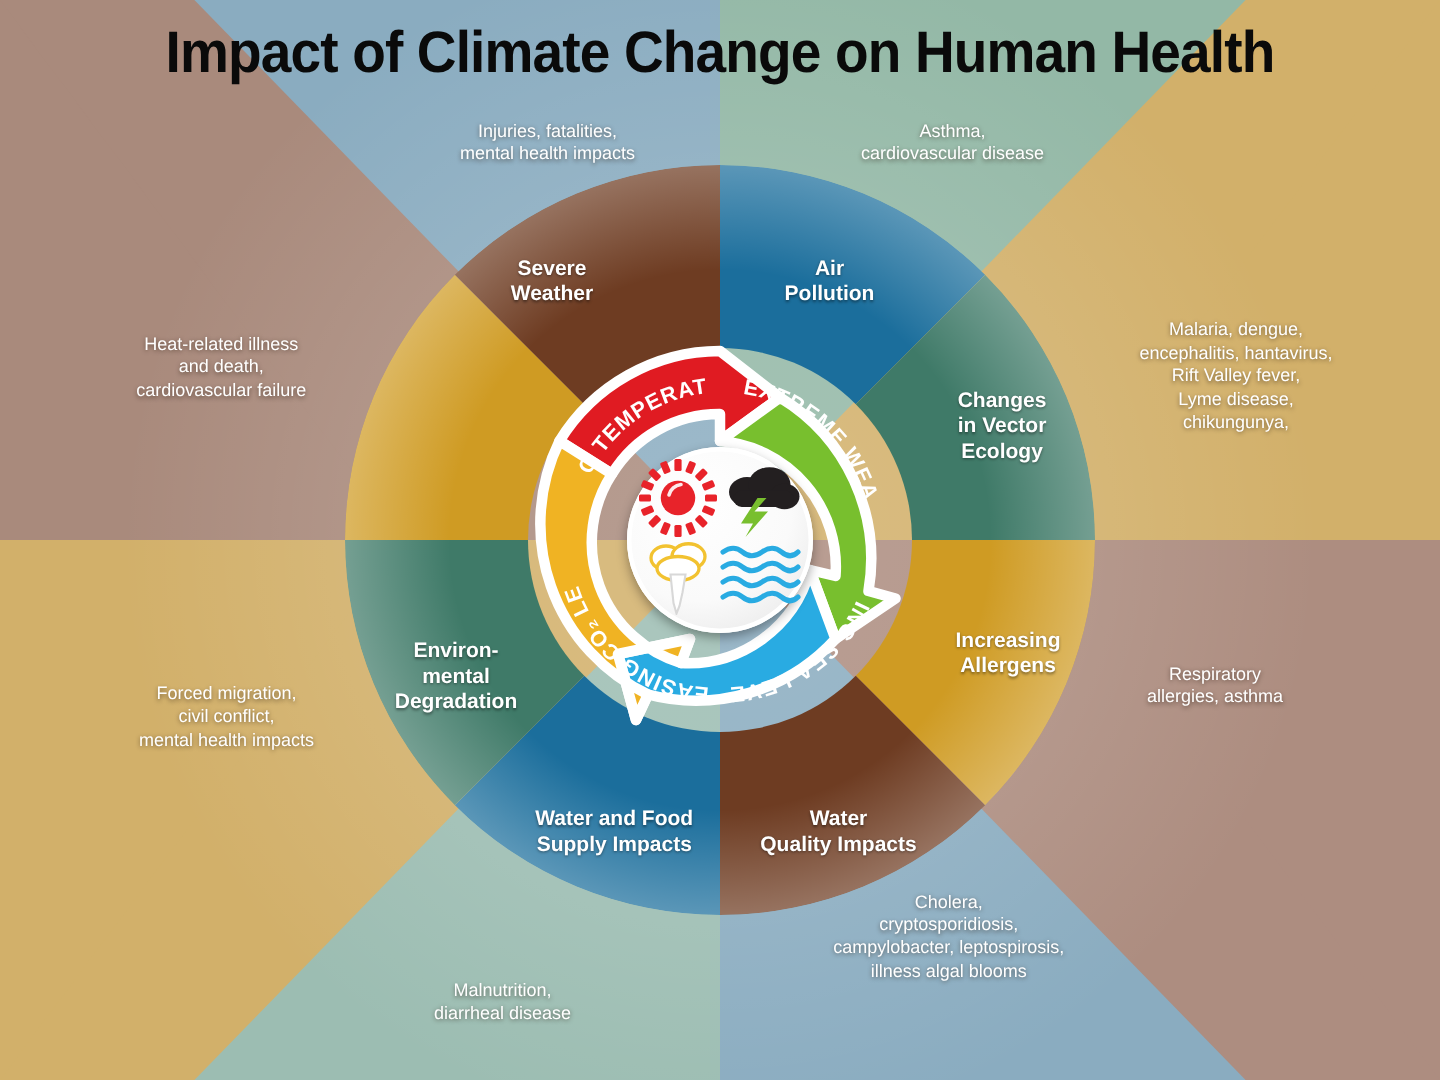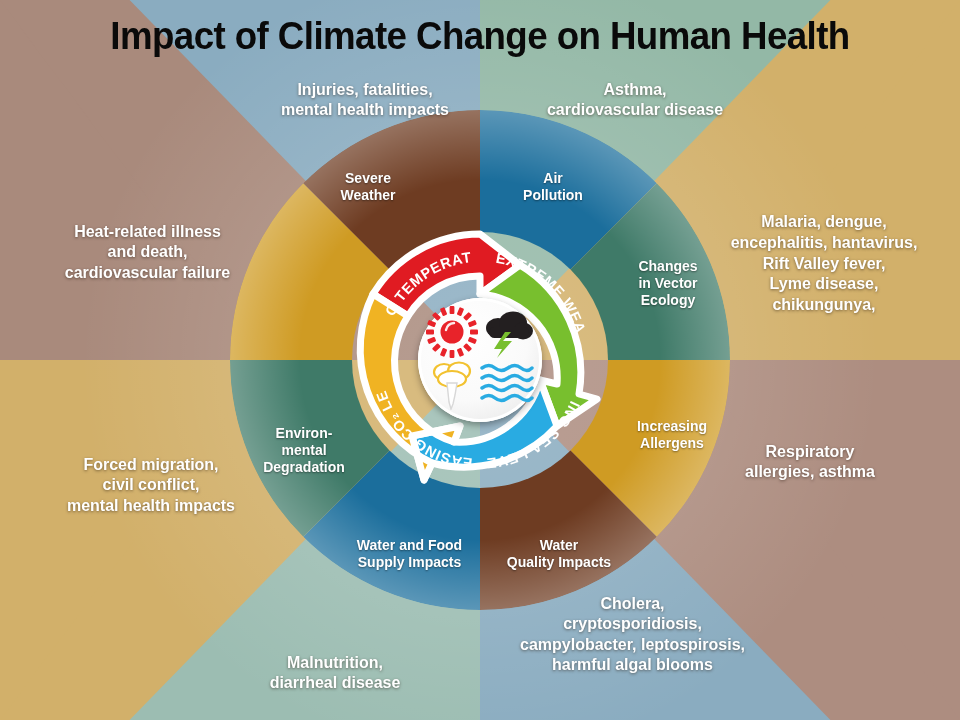--- a/index.html
+++ b/index.html
@@ -83,22 +83,22 @@
     font-family:"Liberation Sans", sans-serif;
     transform:scaleX(0.94);
     z-index:40;
   }
 
   
   .outer-label{
     position:absolute;
     text-align:center;
     color:#ffffff;
-    font-weight:bold;
-    font-size:16px;
+    font-weight:normal;
+    font-size:12px;
     line-height:1.28;
     text-shadow:0 1px 3px rgba(40,25,15,.55);
     z-index:30;
   }
   .ol-inj{left:190px;top:80px;width:350px;}
   .ol-ast{left:470px;top:80px;width:330px;}
   .ol-heat{left:10px;top:222px;width:275px;}
   .ol-vec{left:690px;top:212px;width:268px;line-height:1.30;}
   .ol-resp{left:676px;top:442px;width:268px;text-align:center;}
   .ol-forced{left:6px;top:455px;width:290px;}
@@ -220,21 +220,21 @@
 
   <div class="outer-label ol-maln">
     <div>Malnutrition,</div>
     <div>diarrheal disease</div>
   </div>
 
   <div class="outer-label ol-chol">
     <div>Cholera,</div>
     <div>cryptosporidiosis,</div>
     <div>campylobacter, leptospirosis,</div>
-    <div>harmful algal blooms</div>
+    <div>illness algal blooms</div>
   </div>
 
   <div class="ring-wrap">
     <svg class="ring-svg" width="500" height="500" viewBox="0 0 500 500">
       <defs>
         <mask id="ringmask">
           <rect width="500" height="500" fill="black"></rect>
           <circle cx="250" cy="250" r="250" fill="white"></circle>
           <circle cx="250" cy="250" r="128" fill="black"></circle>
         </mask>

